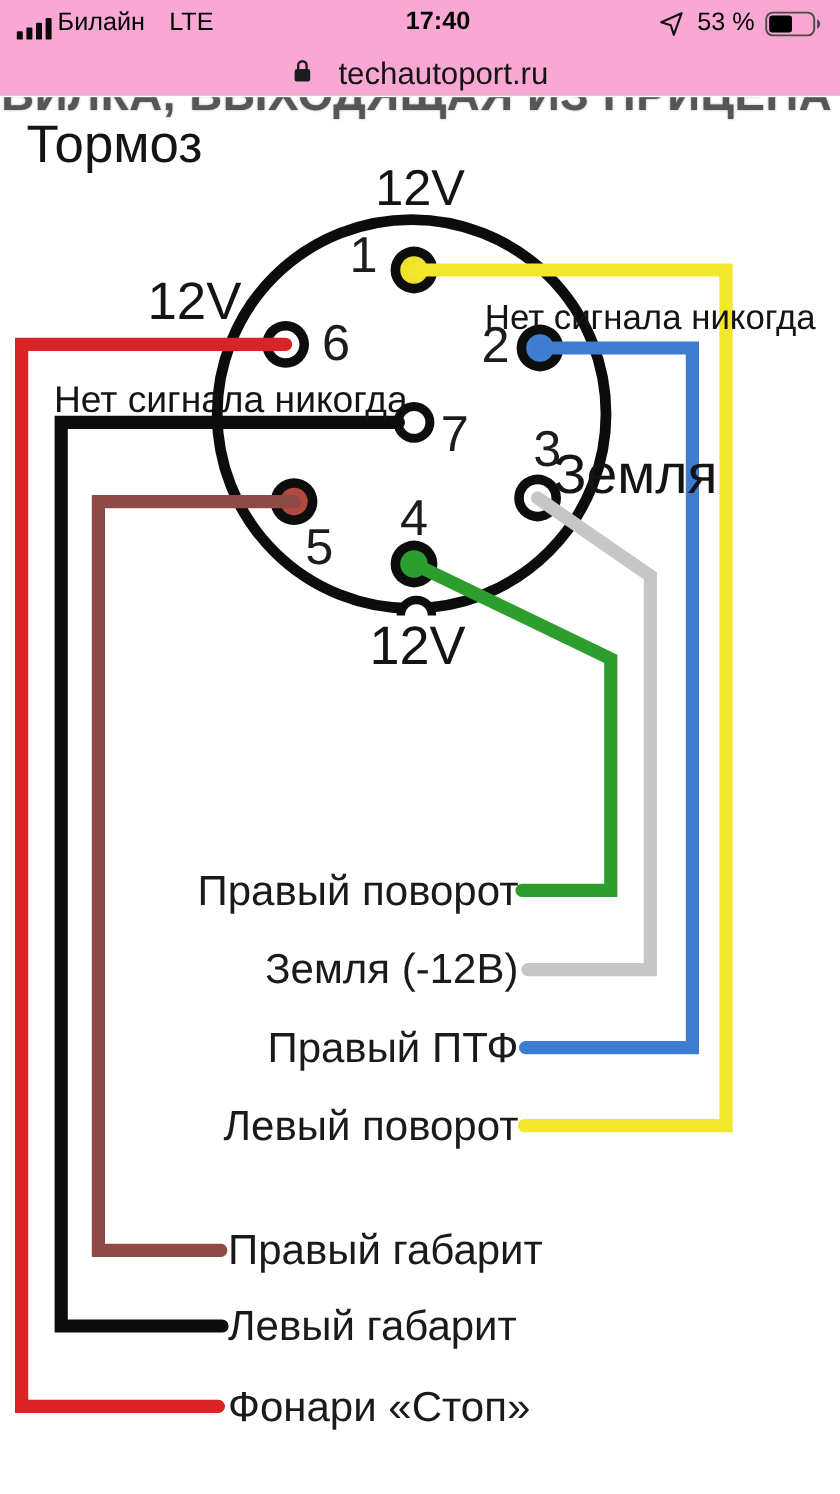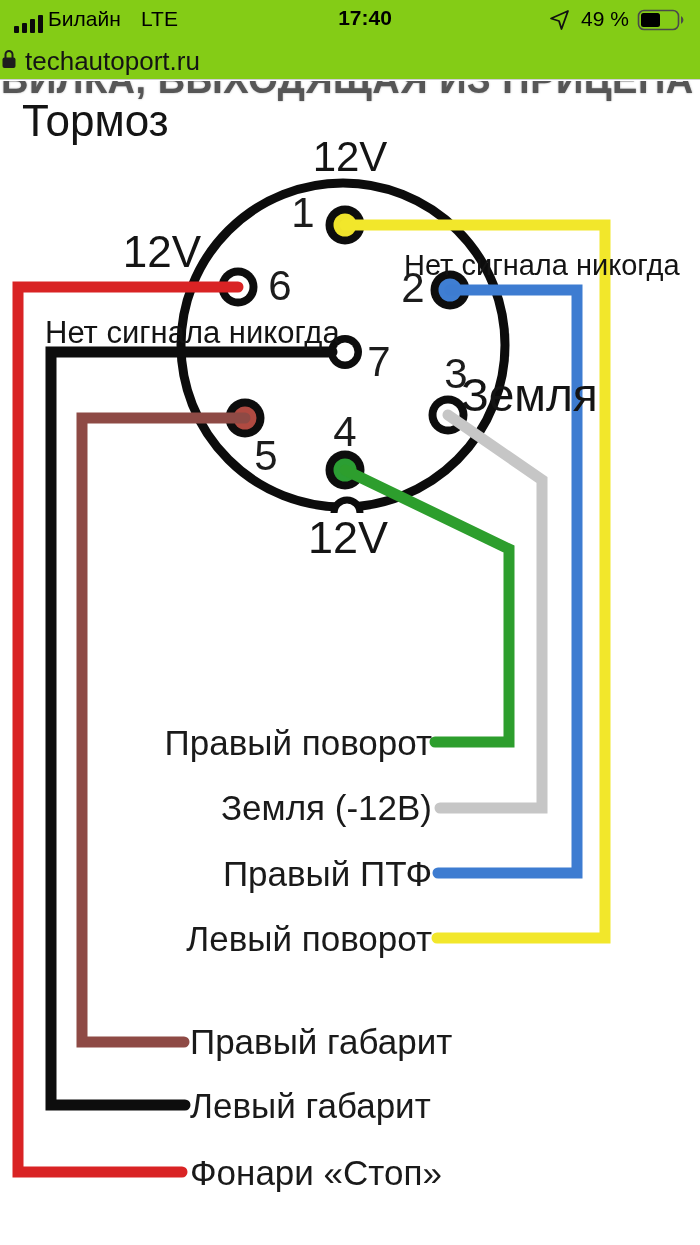--- a/index.html
+++ b/index.html
@@ -5,32 +5,32 @@
   html,body{margin:0;padding:0;}
   body{
     width:700px;height:1245px;position:relative;overflow:hidden;
     background:#ffffff;
     font-family:"Liberation Sans","DejaVu Sans",sans-serif;
     -webkit-font-smoothing:antialiased;
   }
   
   .chrome{
     position:absolute;left:0;top:0;width:700px;height:80px;
-    background:#84cc16;border-bottom:1px solid #cfcfd2;box-sizing:border-box;
+    background:#f9a8d4;border-bottom:1px solid #cfcfd2;box-sizing:border-box;
   }
   .statusbar{position:absolute;left:0;top:0;width:700px;height:42px;}
   .sig{position:absolute;left:14px;bottom:9px;display:flex;align-items:flex-end;gap:3px;}
   .sig i{display:block;width:5px;background:#0a0a0a;border-radius:1px;}
   .carrier{position:absolute;left:48px;top:7px;font-size:21px;color:#000;}
   .lte{position:absolute;left:141px;top:7px;font-size:21px;color:#000;}
   .clock{position:absolute;left:0;right:0;top:6px;text-align:center;font-size:21px;font-weight:600;color:#000;padding-left:30px;}
   .nav-arrow{position:absolute;left:548px;top:8px;}
   .batt-pct{position:absolute;left:581px;top:7px;font-size:21px;color:#000;}
   .battery{position:absolute;left:637px;top:8px;}
-  .urlbar{position:absolute;left:0;top:42px;width:700px;height:38px;display:flex;align-items:center;justify-content:flex-start;gap:7px;}
+  .urlbar{position:absolute;left:0;top:42px;width:700px;height:38px;display:flex;align-items:center;justify-content:center;gap:21px;}
   .urltext{font-size:26px;color:#141414;}
   
   .title-clip{position:absolute;left:0;top:81px;width:700px;height:22px;overflow:hidden;}
   .title-clip span{
     position:absolute;left:1px;top:-22px;white-space:nowrap;
     font-size:38px;font-weight:700;color:#565656;letter-spacing:.5px;
     text-shadow:0 0 2px rgba(90,90,90,.55);
   }
   .brake{position:absolute;left:22px;top:98px;font-size:44px;color:#e63b4b;}
   svg.diagram{position:absolute;left:0;top:0;width:700px;height:1245px;}
@@ -52,21 +52,21 @@
         <i style="height:18px"></i>
     </span>
     <span class="carrier">Билайн</span>
     <span class="lte">LTE</span>
     <span class="clock">17:40</span>
     <span class="nav-arrow">
       <svg width="23" height="23" viewBox="0 0 23 23">
         <path d="M20 3 L3 10.5 L11 13 L13.5 21 Z" fill="none" stroke="#111" stroke-width="1.8" stroke-linejoin="round"></path>
       </svg>
     </span>
-    <span class="batt-pct">49 %</span>
+    <span class="batt-pct">53 %</span>
     <span class="battery">
       <svg width="50" height="24" viewBox="0 0 50 24">
         <rect x="1.5" y="2.5" width="40" height="19" rx="5.5" fill="none" stroke="#4a4a4a" stroke-width="1.6"></rect>
         <rect x="4" y="5" width="19" height="14" rx="2.5" fill="#000"></rect>
         <path d="M44 8 a4.5 4.5 0 0 1 0 8 Z" fill="#4a4a4a"></path>
       </svg>
     </span>
   </div>
   <div class="urlbar">
     <span>

